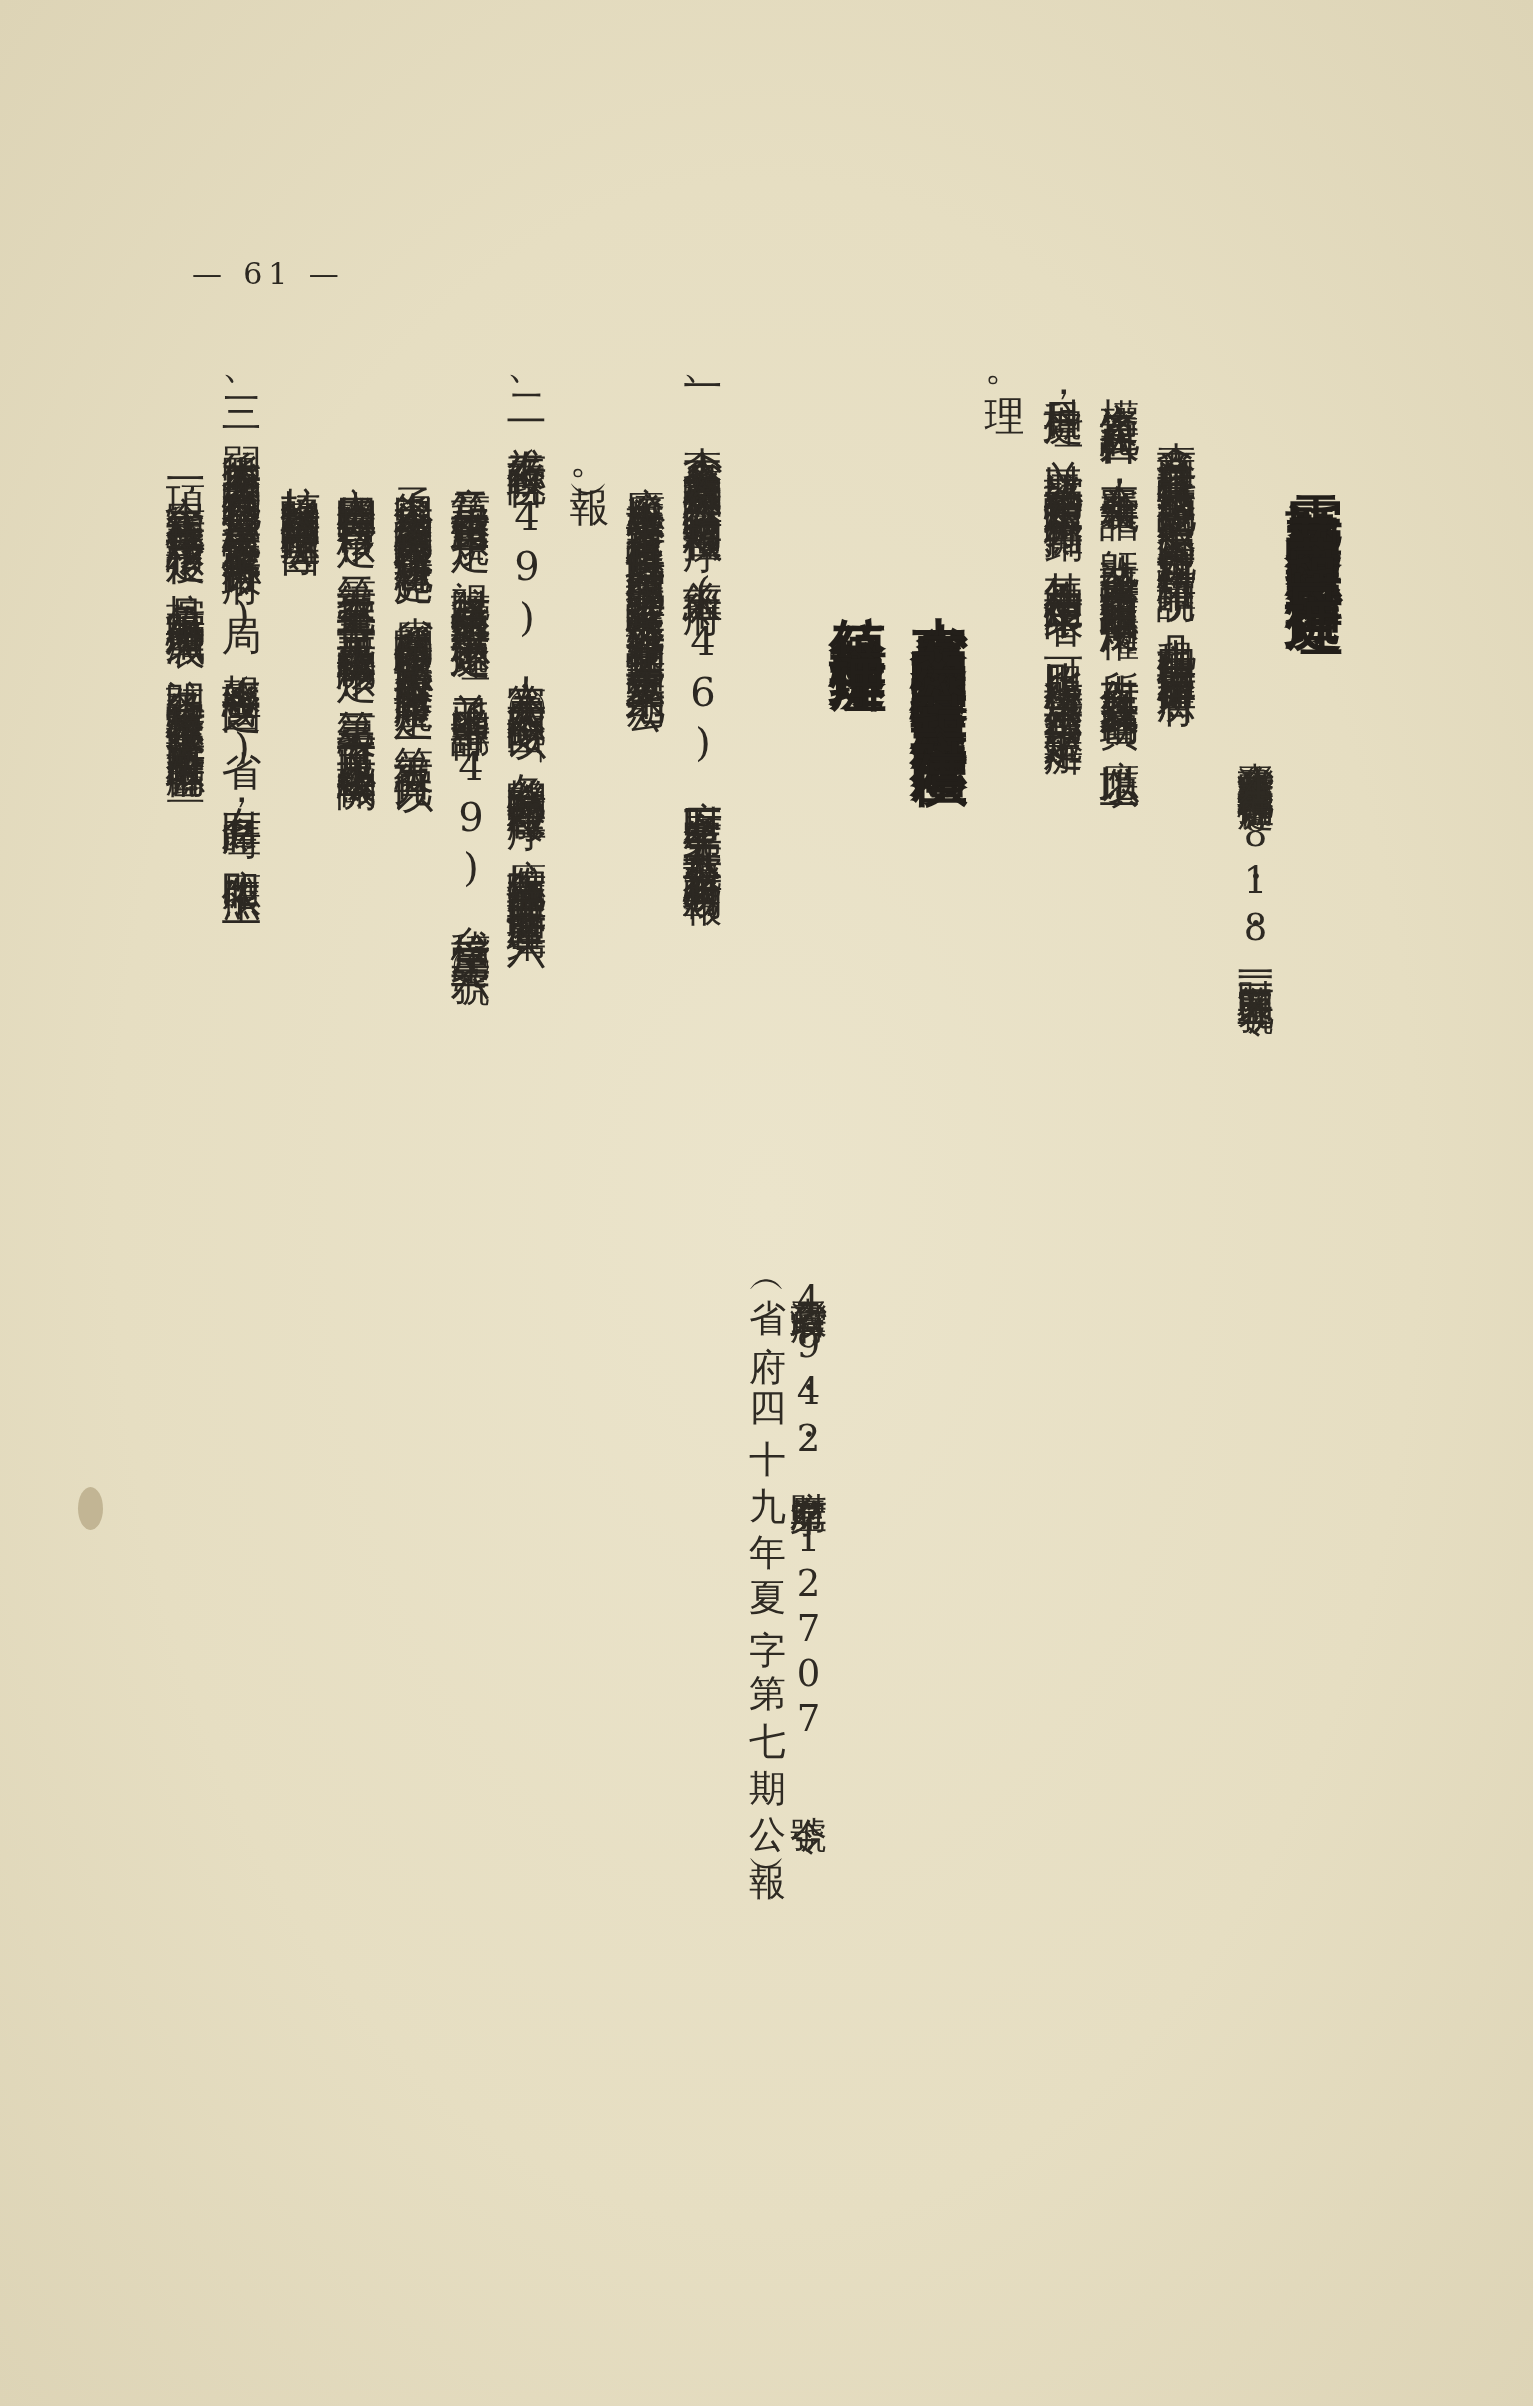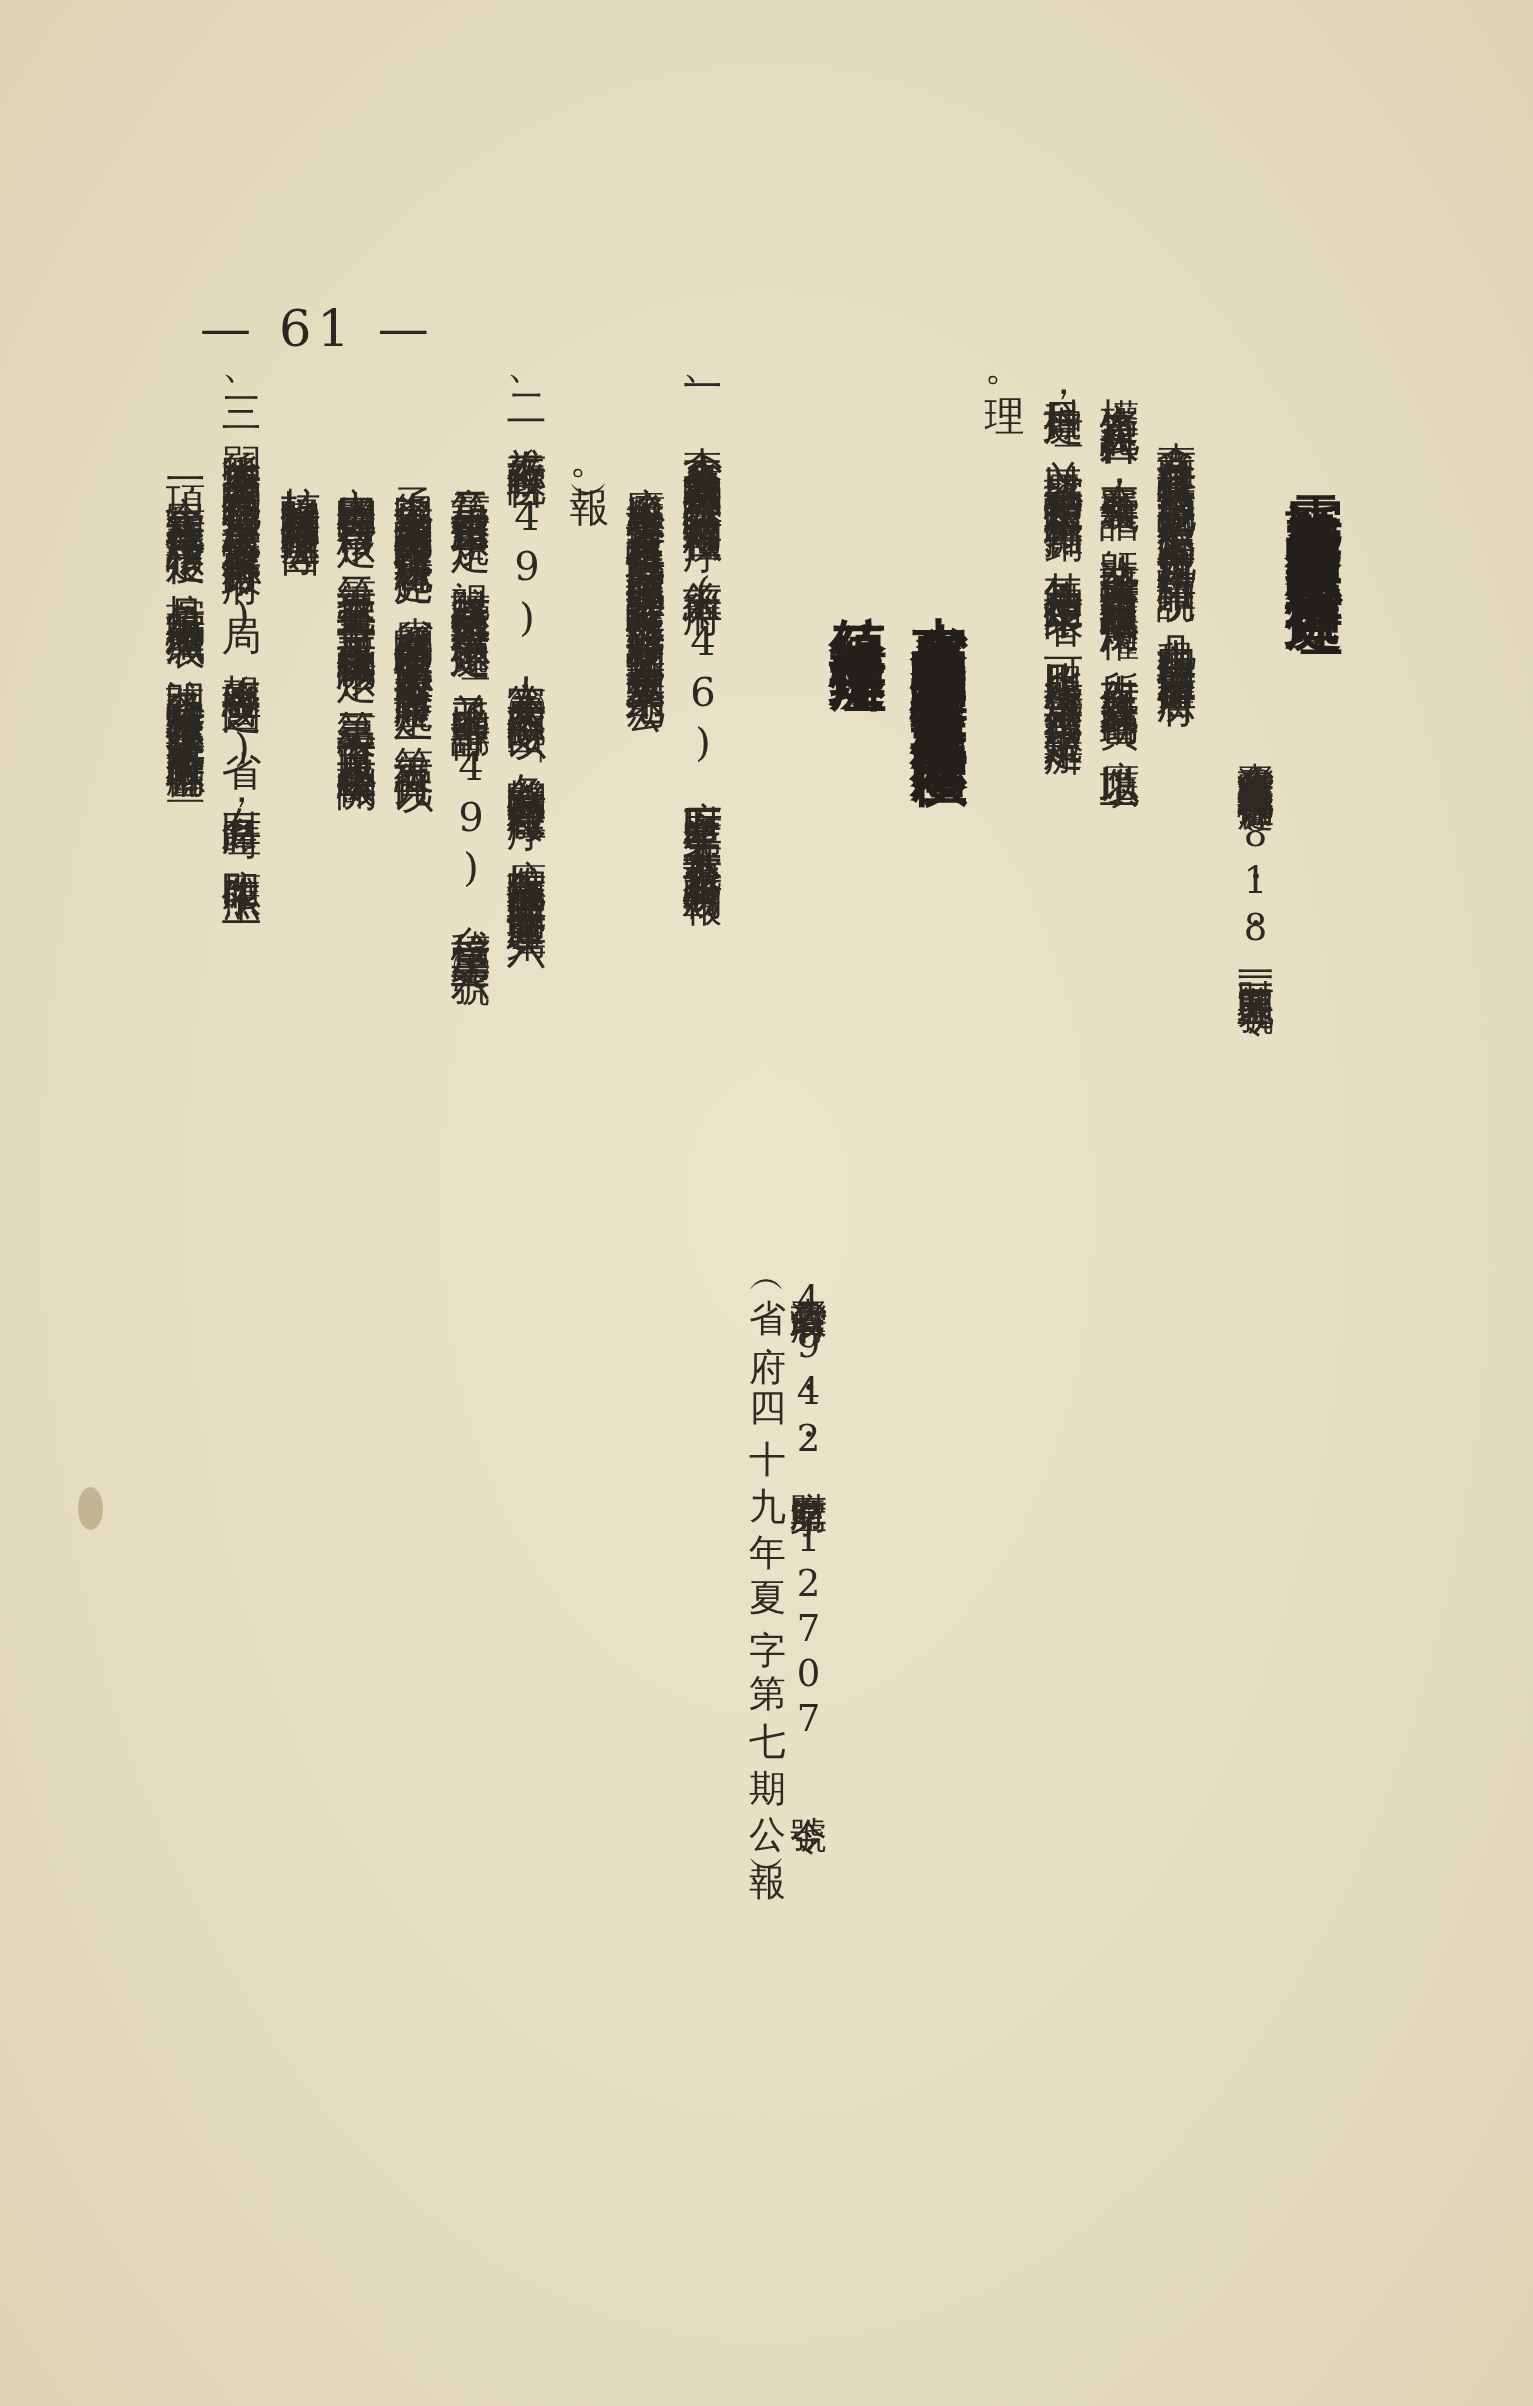--- a/index.html
+++ b/index.html
@@ -26,27 +26,26 @@
     left: 78px;
     top: 1487px;
     width: 25px;
     height: 43px;
     border-radius: 50%;
     background: #b9ab88;
     opacity: 0.8;
   }
   .page-number {
     position: absolute;
-    left: 200px;
+    left: 192px;
     top: 256px;
-    font-size: 51px;
+    font-size: 30px;
     letter-spacing: 5.9px;
     color: #2b2720;
     white-space: nowrap;
-    margin-top: 43px;
   }
   .vcol {
     position: absolute;
     writing-mode: vertical-rl;
     text-orientation: upright;
     white-space: nowrap;
     line-height: 1;
   }
   .title {
     font-size: 57px;

